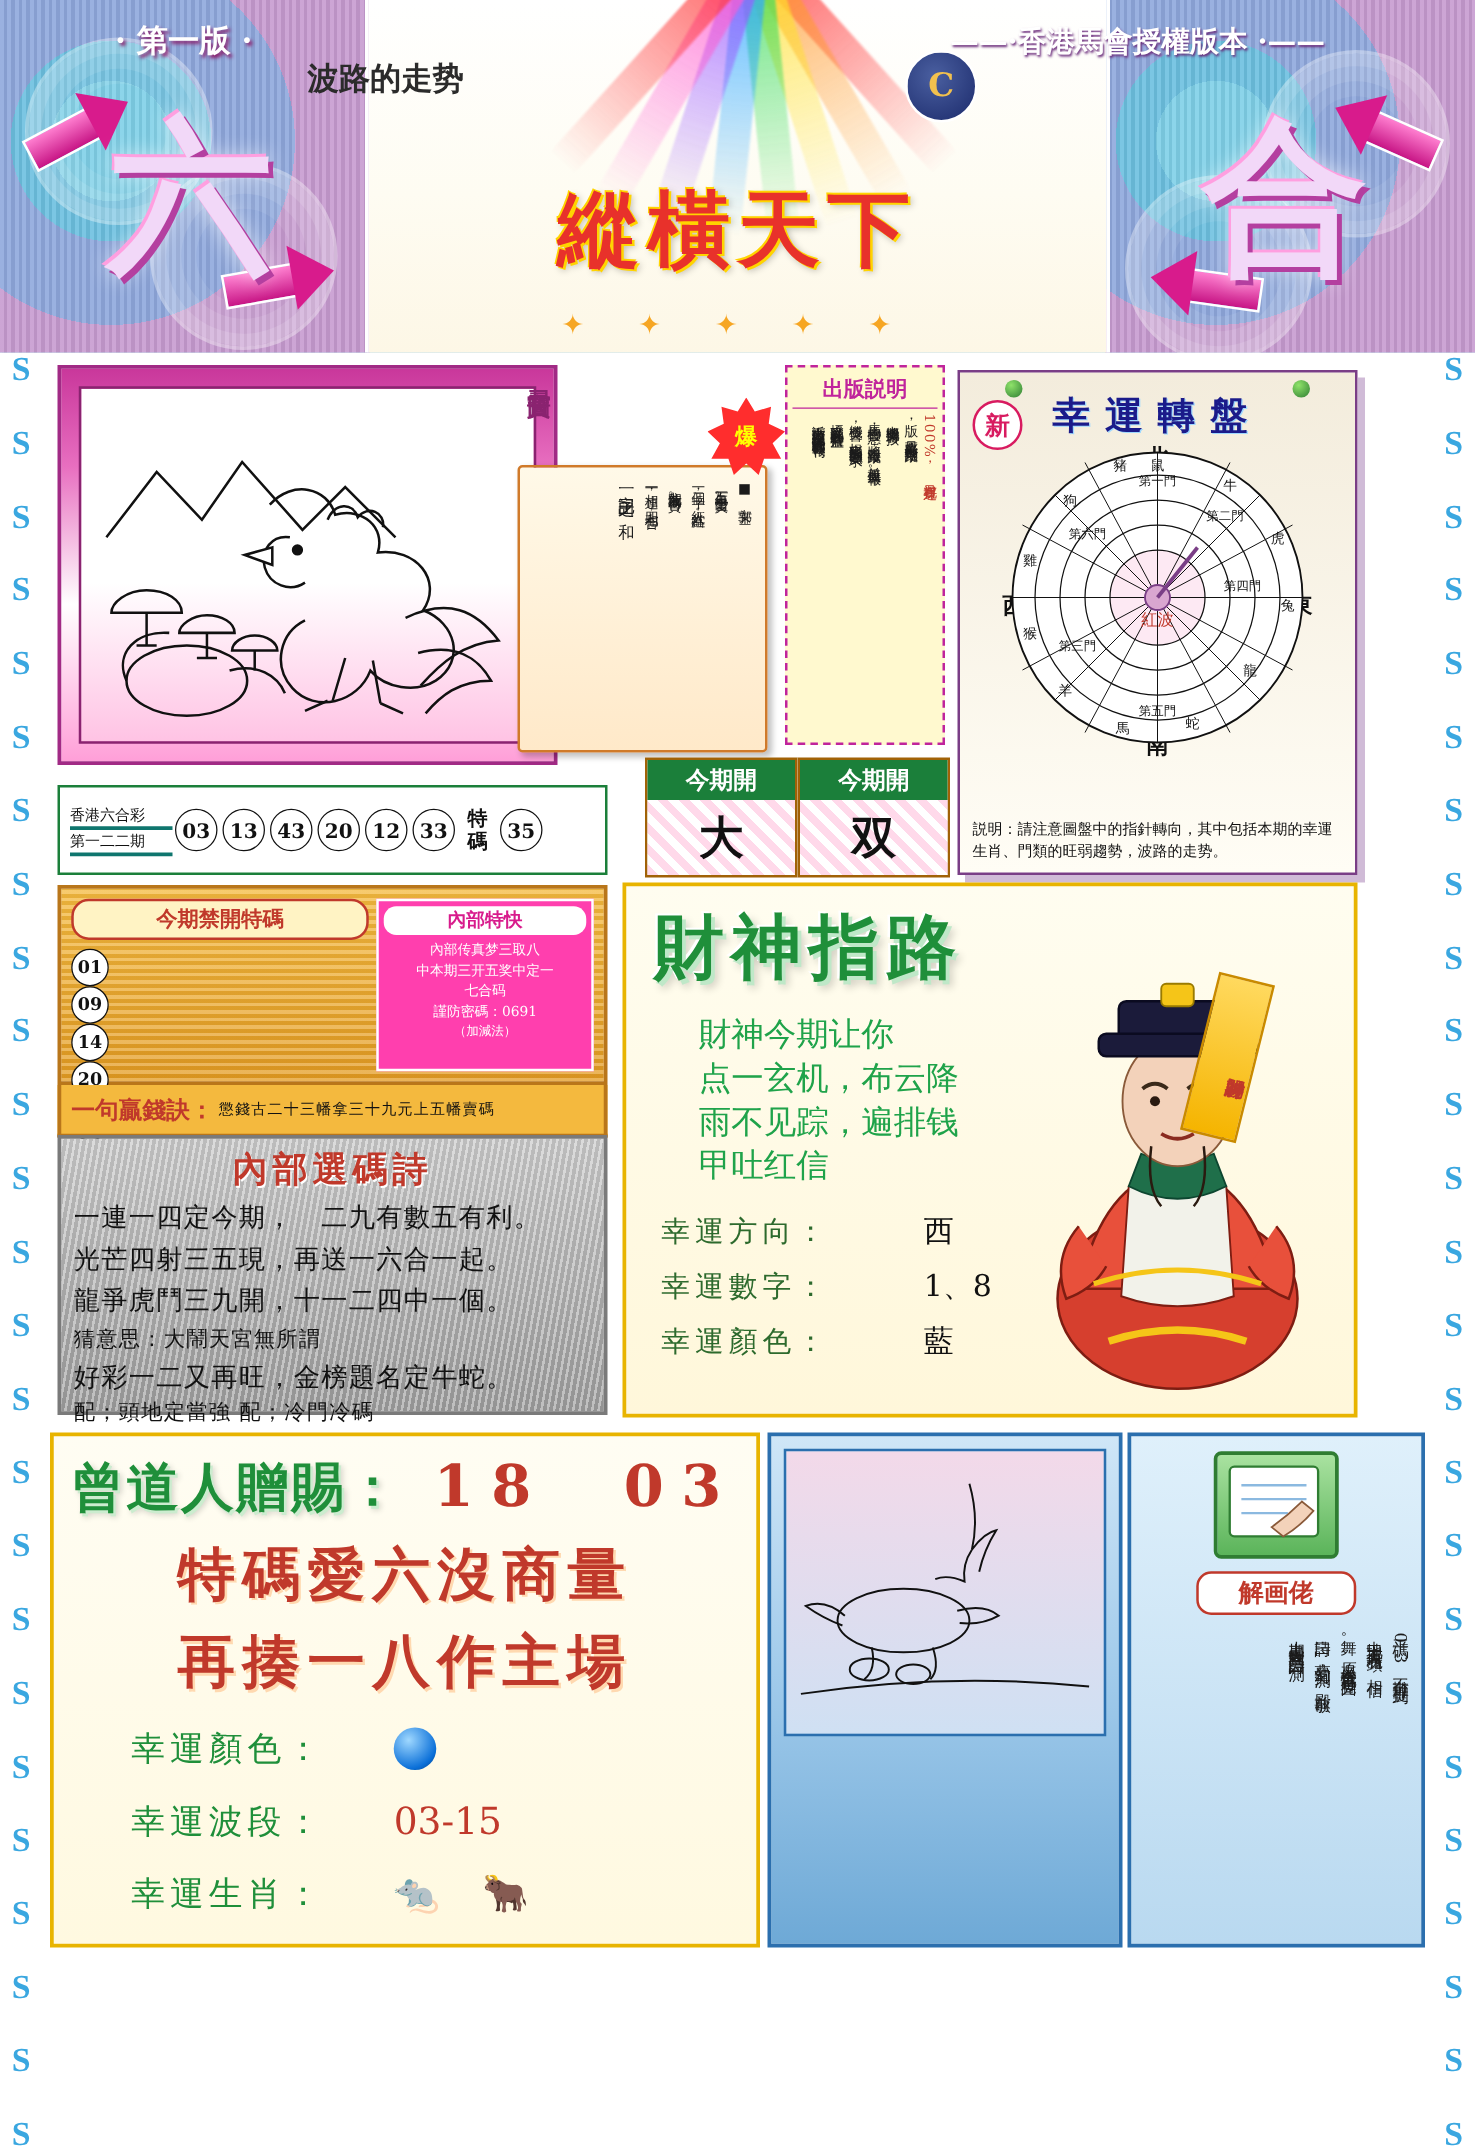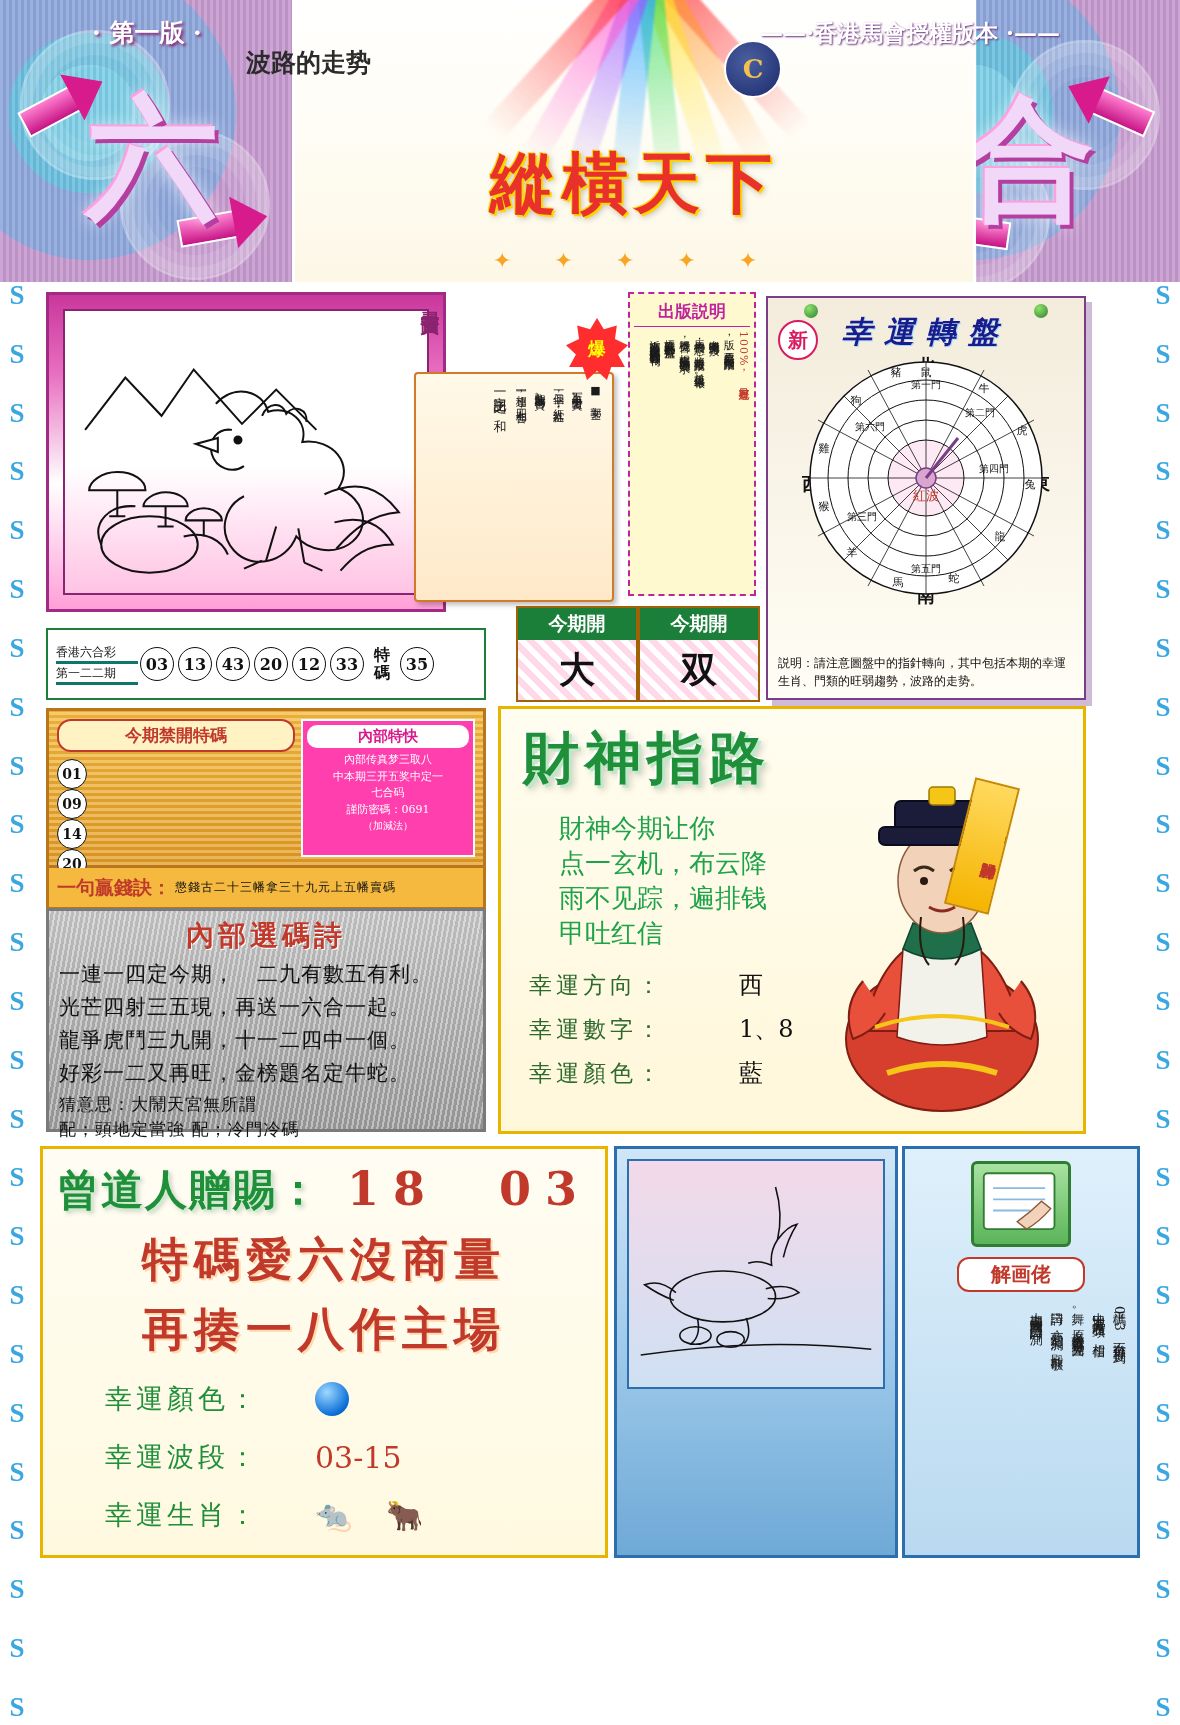--- a/index.html
+++ b/index.html
@@ -69,21 +69,21 @@
     content:""; position:absolute; left:0; top:16px; width:62px; height:24px;
     background:linear-gradient(180deg,#ff7fd0,#c71585);
     border:2px solid #ffffff;
   }
   .arrow-pink::after {
     content:""; position:absolute; left:56px; top:2px;
     border-top:26px solid transparent; border-bottom:26px solid transparent;
     border-left:34px solid #d81b8c;
   }
   .center-fan {
-    position:absolute; left:292px; top:0; width:684px; height:282px;
+    position:absolute; left:292px; top:0; width:596px; height:282px;
     background:linear-gradient(180deg,#ffffff 0%, #fefcf2 55%, #fdf7e6 100%);
     border-left:3px solid #ffffff; border-right:3px solid #ffffff;
     overflow:hidden;
   }
   .ray {
     position:absolute; top:-40px; left:50%; width:26px; height:230px;
     transform-origin:50% 0%;
     opacity:.85;
     filter:blur(1px);
   }
@@ -192,21 +192,20 @@
     left:766px; top:296px; width:320px; height:404px;
     background:linear-gradient(180deg,#f3ecdc,#fffdf5);
     border:2px solid #7a3e86;
     box-shadow:6px 6px 0 rgba(120,60,140,.35);
   }
   #wheel-panel .wtitle {
     text-align:center; margin-top:14px;
     font-size:30px; font-weight:bold; color:#1b1b8a;
     font-family:"DejaVu Serif", serif; letter-spacing:12px;
     text-shadow:1px 1px 0 #9fd8ff;
-    font-style:italic;
   }
   .wheel-new {
     position:absolute; left:10px; top:22px;
     width:40px; height:40px; border-radius:50%;
     background:#ffffff; border:2px solid #d81b60;
     color:#d81b60; font-size:20px; font-weight:bold;
     display:flex; align-items:center; justify-content:center;
     font-family:"DejaVu Serif", serif;
   }
   .pin { position:absolute; width:14px; height:14px; border-radius:50%; background:radial-gradient(circle at 35% 30%, #8fe36a, #2e7d32); top:6px;}
@@ -697,22 +696,22 @@
   <div class="panel" id="oneline-panel">
     <div class="ol-title">一句贏錢訣：</div>
     <div class="ol-body">懲錢古二十三幡拿三十九元上五幡賣碼</div>
   </div>
 
   <div class="panel" id="poem-panel">
     <div class="poem-title noselect">內部選碼詩</div>
     <div class="poem-line">一連一四定今期，　二九有數五有利。</div>
     <div class="poem-line">光芒四射三五現，再送一六合一起。</div>
     <div class="poem-line">龍爭虎鬥三九開，十一二四中一個。</div>
+    <div class="poem-line poem-small">猜意思：大鬧天宮無所謂</div>
     <div class="poem-line">好彩一二又再旺，金榜題名定牛蛇。</div>
-    <div class="poem-line poem-small">猜意思：大鬧天宮無所謂</div>
     <div class="poem-line poem-small" style="margin-top:2px;">配；頭地定當強 配；冷門冷碼</div>
   </div>
 
   <div class="panel" id="wealth-panel">
     <div class="wealth-title noselect">財神指路</div>
     <div class="wealth-verse">
       <div>財神今期让你</div>
       <div>点一玄机，布云降</div>
       <div>雨不见踪，遍排钱</div>
       <div>甲吐红信</div>

